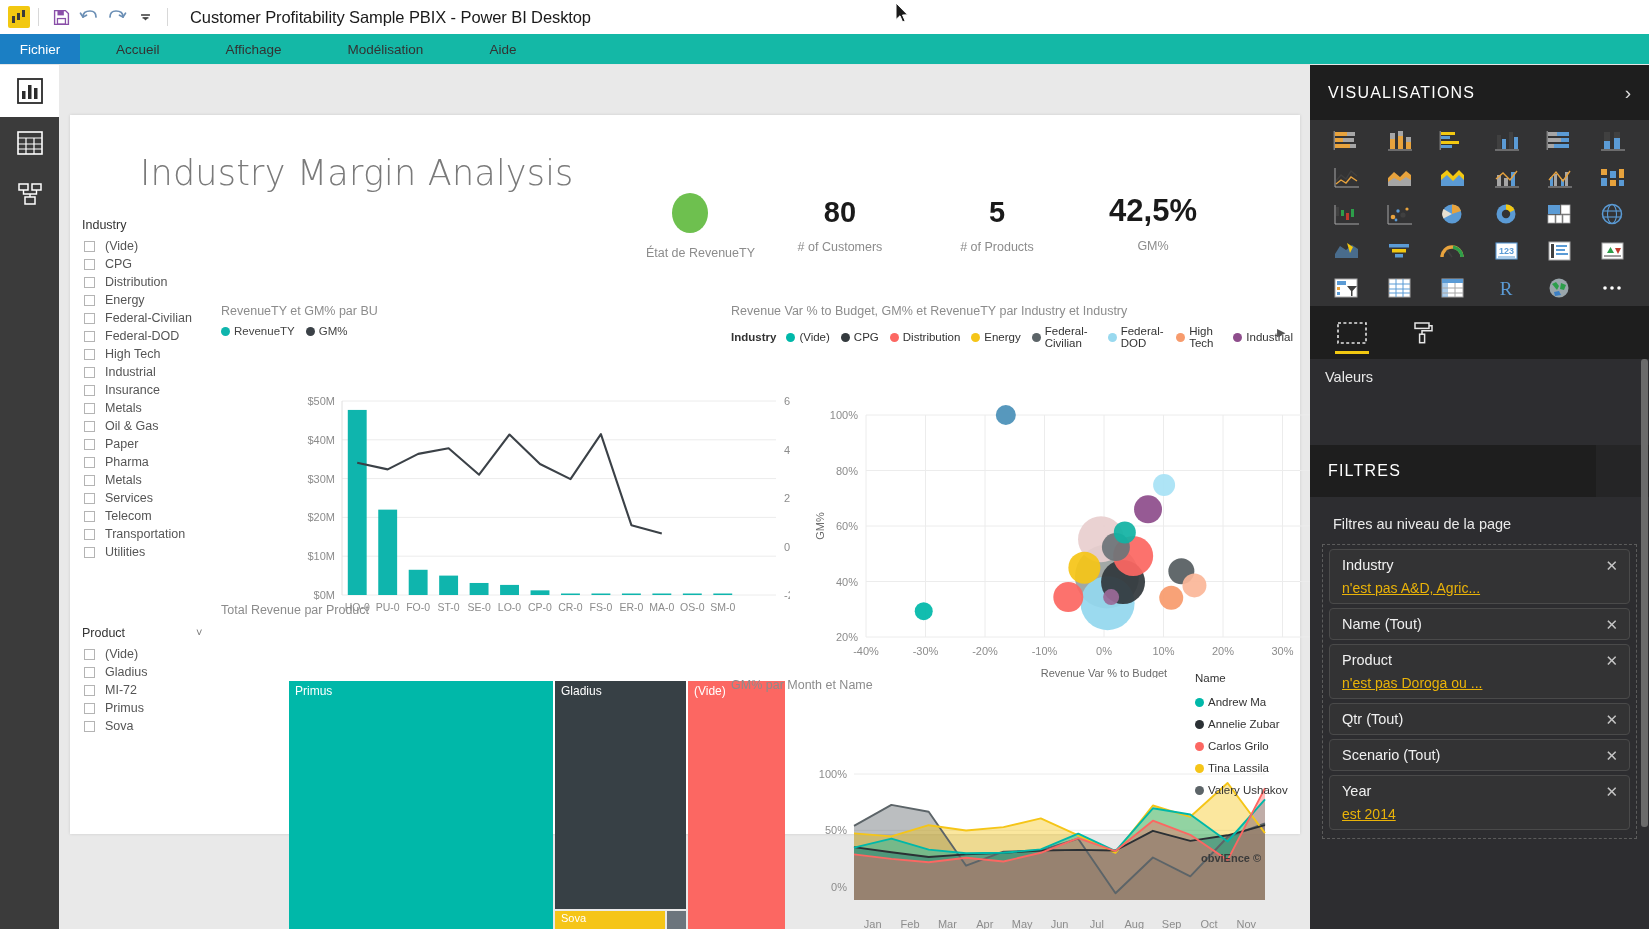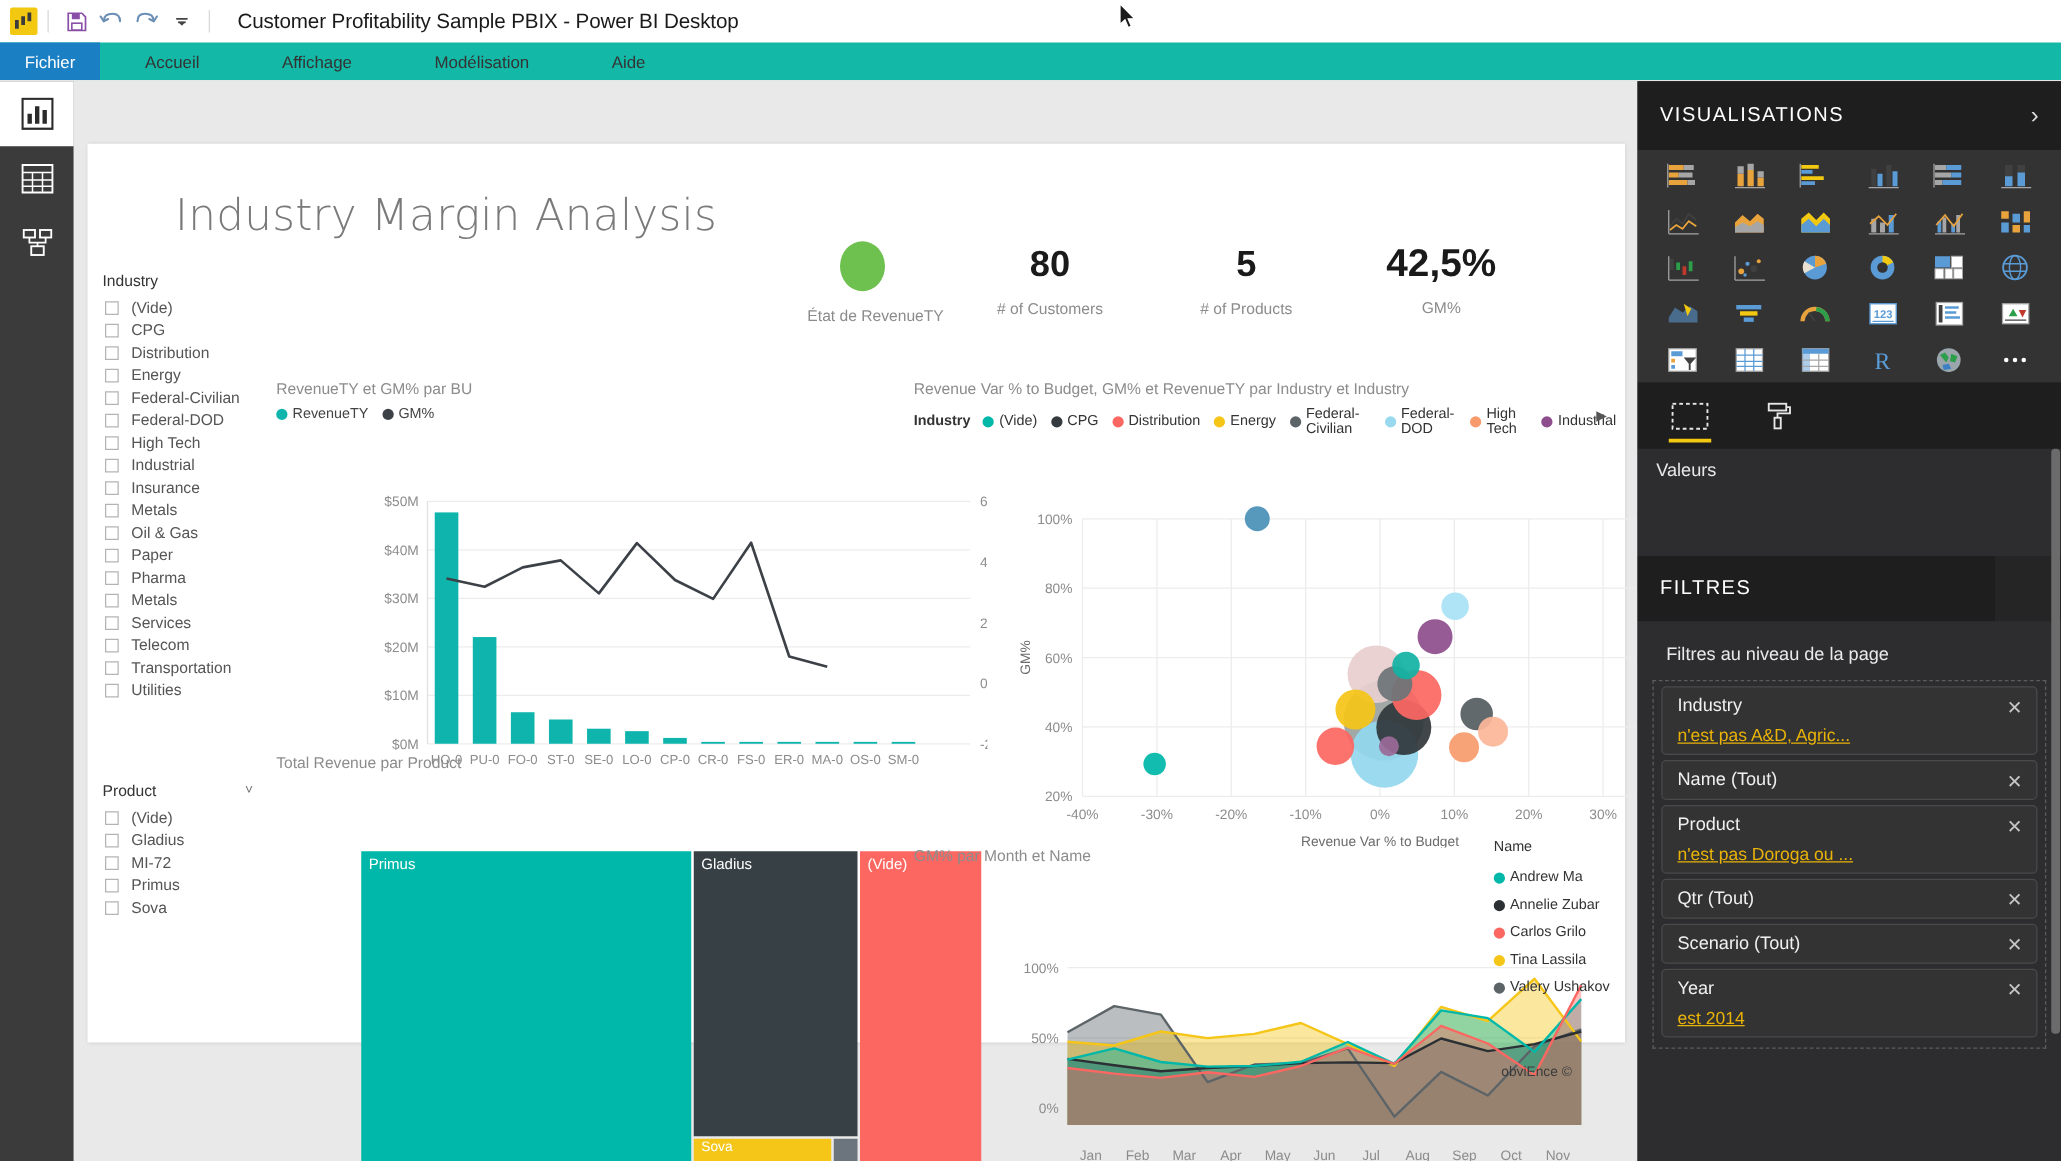--- a/index.html
+++ b/index.html
@@ -575,21 +575,21 @@
         <div style="display: flex; align-items: center; gap: 4px; height: 22px; font-size: 11.5px; color: rgb(51, 51, 51);">
           <span class="lgd-dot" style="background: rgb(245, 197, 24);"></span>
           <span>Tina Lassila</span>
         </div>
         <div style="display: flex; align-items: center; gap: 4px; height: 22px; font-size: 11.5px; color: rgb(51, 51, 51);">
           <span class="lgd-dot" style="background: rgb(92, 100, 104);"></span>
           <span>Valery Ushakov</span>
         </div>
       </div>
 
-    <div style="position:absolute; left:1131px; top:737px; font-size:11px; color:#3b3b3b; font-weight:normal;">obviEnce ©</div>
+    <div style="position:absolute; left:1131px; top:737px; font-size:11px; color:#3b3b3b; font-weight:bold;">obviEnce ©</div>
   </div>
 </div>
 
 <div id="rightpane">
 
   <div id="viz-header">
     <span class="t">VISUALISATIONS</span>
     <span class="c">›</span>
   </div>
 

